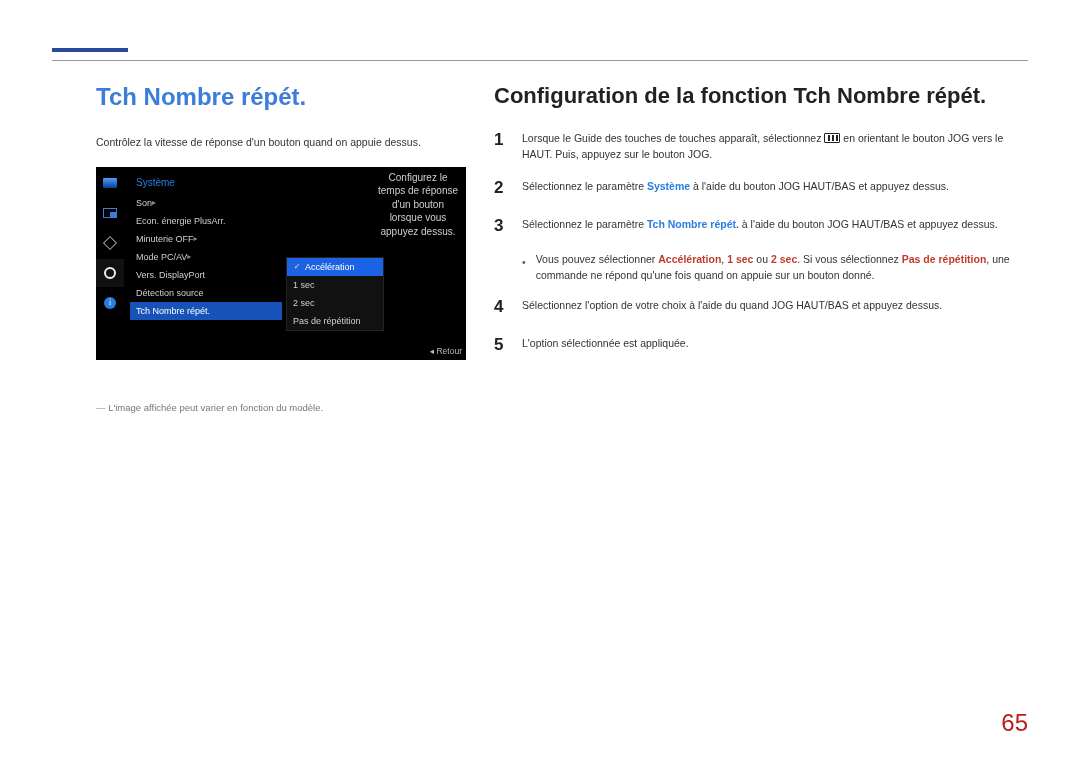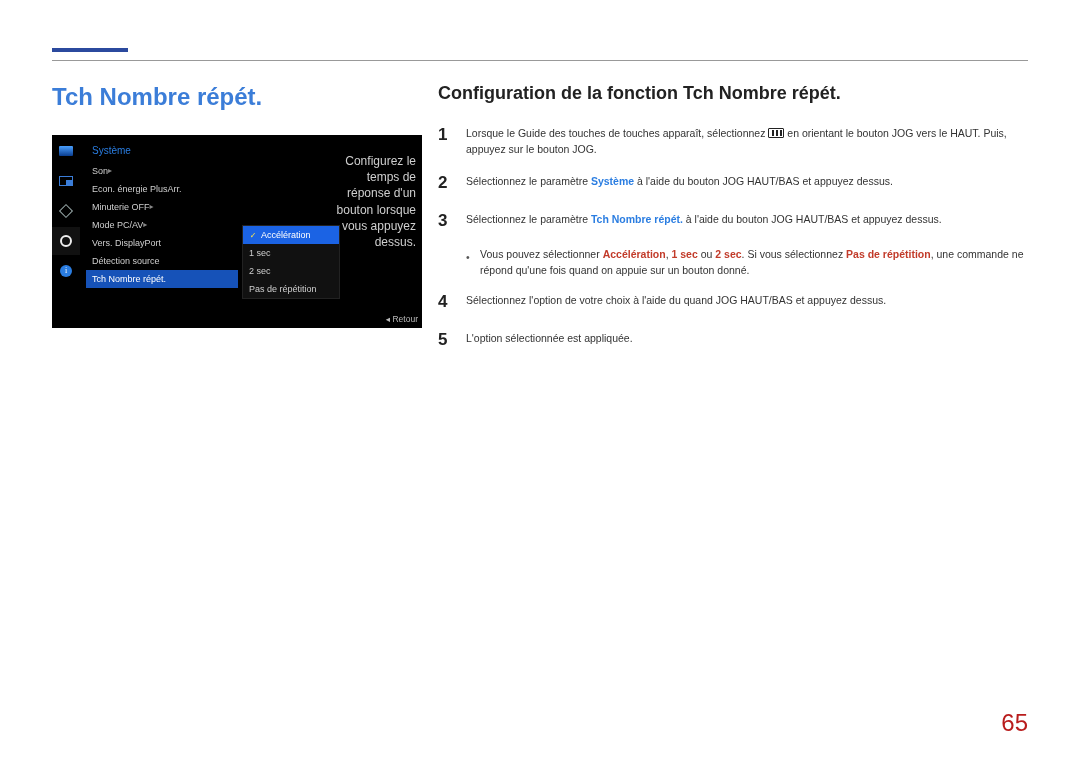--- a/index.html
+++ b/index.html
@@ -1,20 +1,20 @@
 <!DOCTYPE html>
 <html><head>
 <meta charset="utf-8">
 <style>
 * { margin:0; padding:0; box-sizing:border-box; }
 body { width:1080px; height:763px; background:#fff; font-family:Arial,Helvetica,sans-serif; color:#333; position:relative; }
 .page { padding:48px 52px 32px 52px; }
 .top-bar { height:4px; width:76px; background:#2b4a9e; margin-bottom:8px; }
 .top-line { height:1px; background:#999; margin-bottom:22px; }
-.columns { display:flex; gap:16px; }
+.columns { display:flex; gap:28px;margin-left:44px; }
 .col-left { width:370px; flex-shrink:0; }
 .col-right { flex:1; }
 h1.blue-title { color:#3b7dd8; font-size:24px; font-weight:600; margin-bottom:24px; }
 .small-para { font-size:10.5px; color:#333; line-height:1.5; margin-bottom:16px; }
 .osd { width:370px; background:#000; color:#cfcfcf; font-size:9px; position:relative; height:193px; }
 .osd-icons { position:absolute; left:0; top:0; width:28px; height:100%; background:#000; display:flex; flex-direction:column; }
 .osd-icon { height:28px; display:flex; align-items:center; justify-content:center; margin-top:2px; }
 .osd-icon.active { background:#111; }
 .ic-square { width:14px; height:10px; background:linear-gradient(#4aa0ff,#0a3d8f); border-radius:1px; }
 .ic-pip { width:14px; height:10px; border:1px solid #3b7dd8; position:relative; }
@@ -24,46 +24,47 @@
 .ic-info { width:12px; height:12px; border-radius:50%; background:#2a7de1; color:#fff; text-align:center; line-height:12px; font-size:8px; font-family:serif; }
 .osd-menu { position:absolute; left:28px; top:0; width:158px; padding:6px 0 0 6px; }
 .osd-header { color:#2a7de1; font-size:10px; padding:4px 6px 6px 6px; }
 .osd-item { padding:4px 6px; display:flex; color:#cfcfcf; }
 .osd-item .caret { color:#888; font-size:8px; }
 .osd-item.highlight { background:#1652b8; color:#fff; }
 .osd-popup { position:absolute; left:190px; top:90px; width:98px; background:#111; border:1px solid #222; }
 .popup-item { padding:4px 6px; color:#cfcfcf; font-size:9px; }
 .popup-item.sel { background:#1b63e4; color:#fff; display:flex; align-items:center; gap:4px; }
 .chk { width:8px; height:8px; display:inline-flex; align-items:center; justify-content:center; color:#ffe84a; font-size:8px; }
-.osd-desc { position:absolute; right:6px; top:18px; width:84px; font-size:12px; line-height:1.35; color:#cfcfcf; text-align:right; }
+.osd-desc { position:absolute; right:6px; top:4px; width:84px; font-size:10px; line-height:1.35; color:#cfcfcf; text-align:center; }
 .osd-retour { position:absolute; right:4px; bottom:4px; font-size:8.5px; color:#bbb; }
 .osd-retour::before { content:"◂ "; color:#bbb; }
 .footnote { font-size:9.5px; color:#777; margin-top:42px; }
 .footnote::before { content:"― "; color:#999; }
-h2.section { font-size:18px; font-weight:700; color:#222; margin-bottom:18px; }
+h2.section { font-size:22px; font-weight:700; color:#222; margin-bottom:18px; }
 .step { display:flex; gap:14px; margin-bottom:12px; font-size:10.5px; line-height:1.55; }
 .step-num { font-size:17px; font-weight:700; color:#222; width:14px; flex-shrink:0; }
 .step-body { flex:1; color:#333; padding-top:3px; }
 .em-blue { color:#2a7de1; font-weight:700; }
 .em-red { color:#c23b2a; font-weight:700; }
 .bullet-row { display:flex; gap:10px; margin:2px 0 10px 28px; font-size:10.5px; line-height:1.55; }
 .bullet-dot { width:6px; padding-top:3px; color:#555; }
 .icon-inline { display:inline-block; width:16px; height:10px; border:1.4px solid #222; border-radius:1px; vertical-align:middle; position:relative; top:-1px; }
 .icon-inline::after { content:""; position:absolute; left:3px; top:1px; width:2px; height:6px; background:#222; box-shadow:4px 0 0 #222, 8px 0 0 #222; }
 .page-num { position:absolute; right:52px; bottom:26px; font-size:24px; color:#b91c1c; }
 </style>
 </head>
 <body>
 
 <div class="page">
   <div class="top-bar"></div>
   <div class="top-line"></div>
   <div class="columns">
     <div class="col-left">
       <h1 class="blue-title">Tch Nombre répét.</h1>
+      <p class="small-para">Contrôlez la vitesse de réponse d'un bouton quand on appuie dessus.</p>
 
       <div class="osd">
         <div class="osd-icons">
           <div class="osd-icon">
               <div class="ic-square"></div>
             </div>
           <div class="osd-icon">
               <div class="ic-pip"></div>
             </div>
           <div class="osd-icon">
@@ -110,20 +111,21 @@
               <span>Accélération</span>
             </div>
           <div class="popup-item">1 sec</div>
           <div class="popup-item">2 sec</div>
           <div class="popup-item">Pas de répétition</div>
         </div>
         <div class="osd-desc">Configurez le temps de réponse d'un bouton lorsque vous appuyez dessus.</div>
         <div class="osd-retour">Retour</div>
       </div>
 
+      <p class="footnote">L'image affichée peut varier en fonction du modèle.</p>
     </div>
 
     <div class="col-right">
       <h2 class="section">Configuration de la fonction Tch Nombre répét.</h2>
 
       <div class="step">
         <div class="step-num">1</div>
         <div class="step-body">
           <span>Lorsque le Guide des touches de touches apparaît, sélectionnez </span><span class="icon-inline"></span><span> en orientant le bouton JOG vers le HAUT. Puis, appuyez sur le bouton JOG.</span>
         </div>

